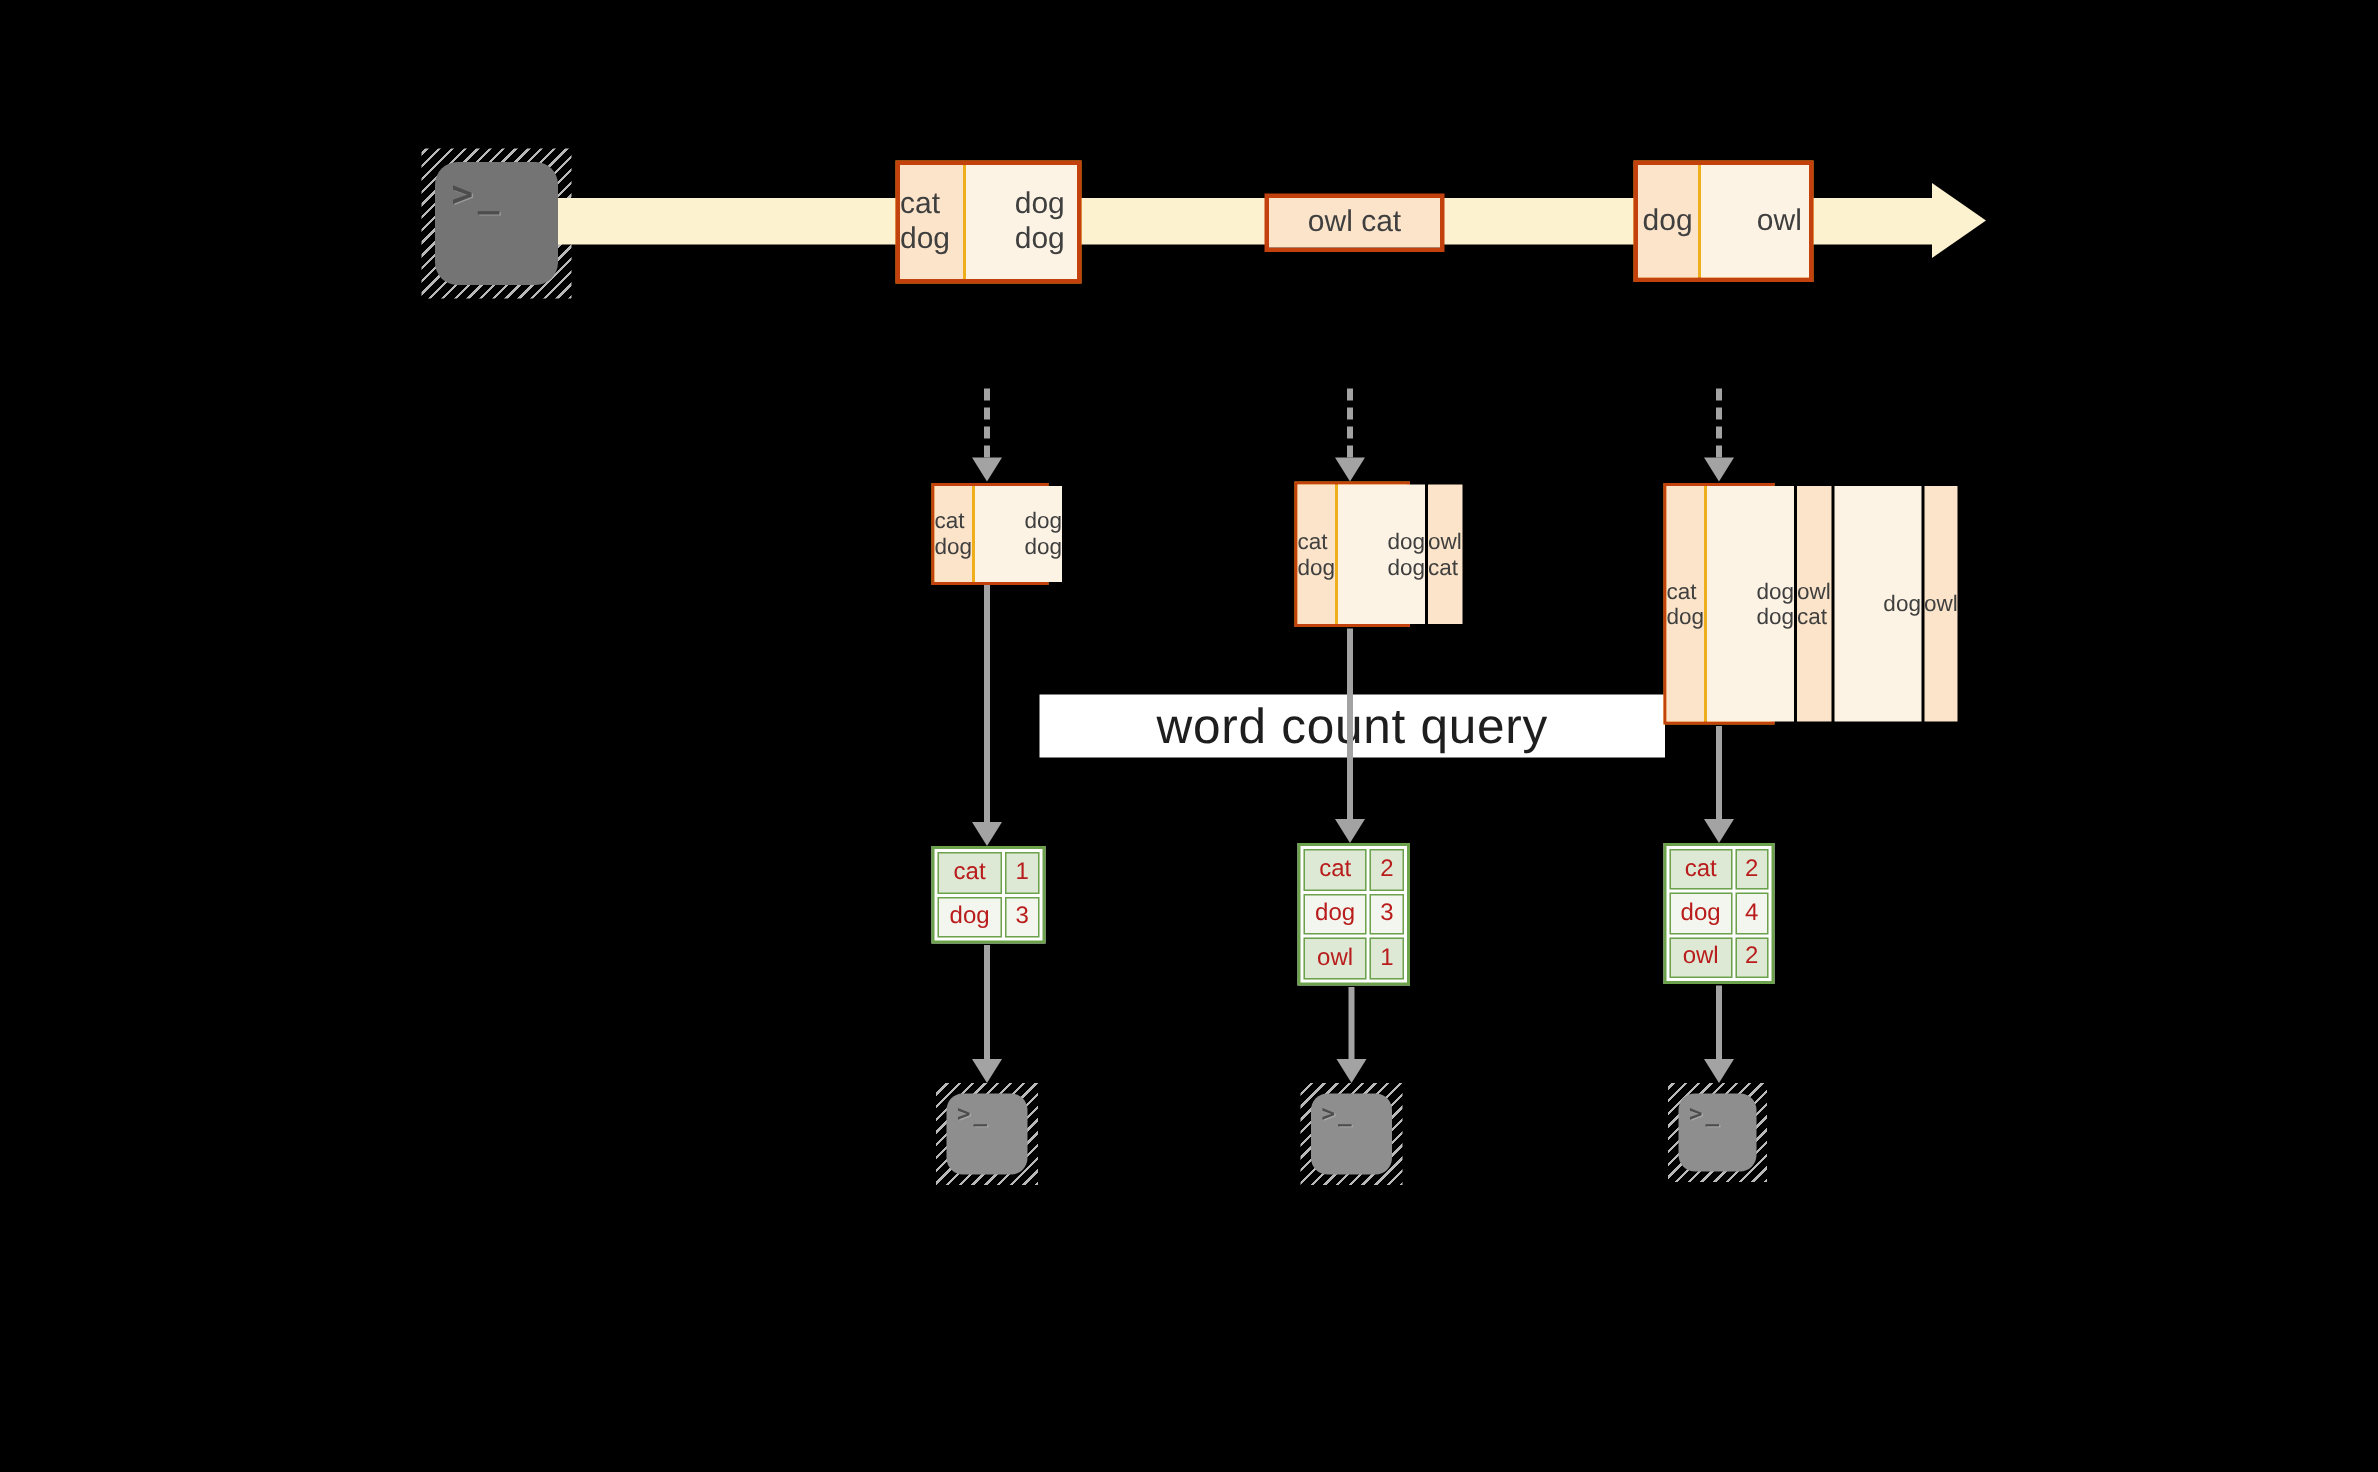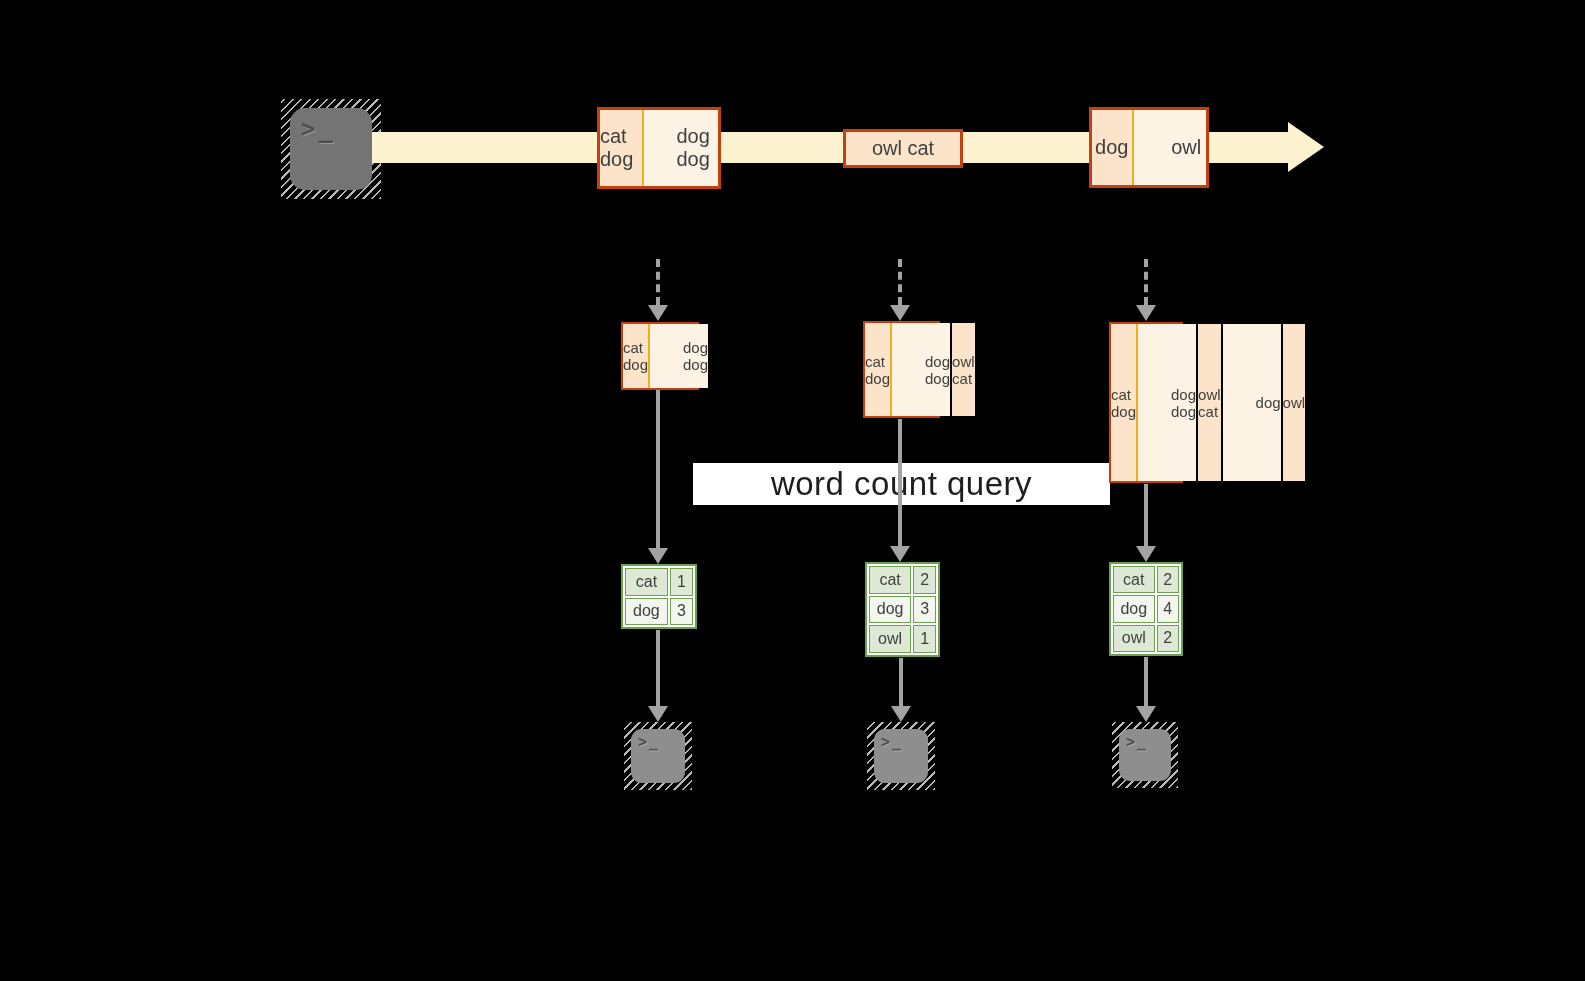--- a/index.html
+++ b/index.html
@@ -41,21 +41,21 @@
 
   
   .qband{position:absolute;left:693px;top:463px;width:417px;height:42px;background:#ffffff;z-index:3;
     display:flex;align-items:center;justify-content:center;}
   .qband .qtext{font-size:33px;color:#1e1e1e;letter-spacing:.5px;}
 
   
   .gtable{position:absolute;box-sizing:border-box;border:2.5px solid #6ca24c;background:#fff;
     padding:2px;display:grid;grid-template-columns:1.85fr 1fr;gap:2px;z-index:5;}
   .gtable .gcell{border:1.5px solid #6ca24c;display:flex;align-items:center;justify-content:center;
-    font-size:16px;color:#404040;}
+    font-size:16px;color:#b91c1c;}
   .g1{background:#dde9d4;}
   .g2{background:#f3f6ee;}
 </style>
 </head>
 <body>
 
 <div class="canvas">
 
   <div class="term src" style="left:281px;top:99px;width:100px;height:100px;">
     <div class="hatch"></div>

